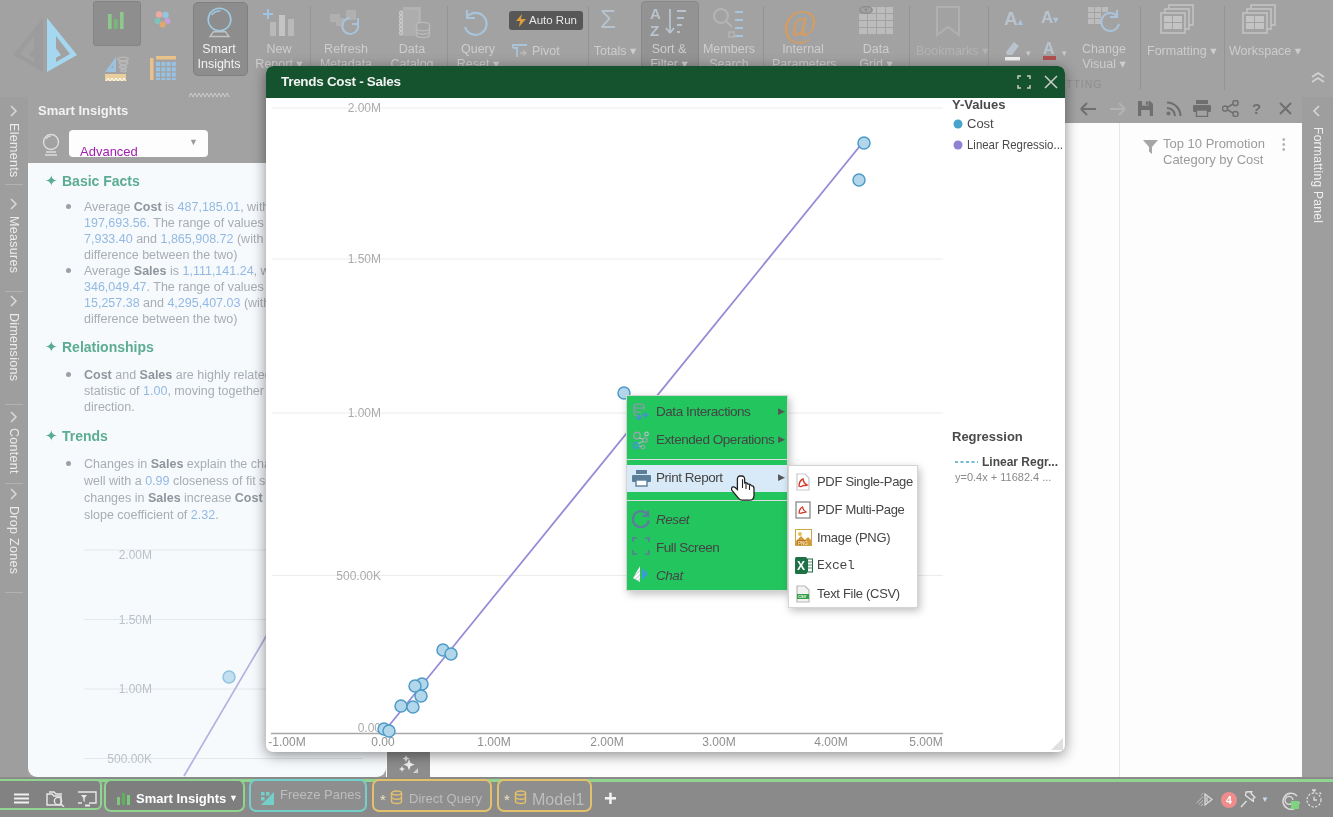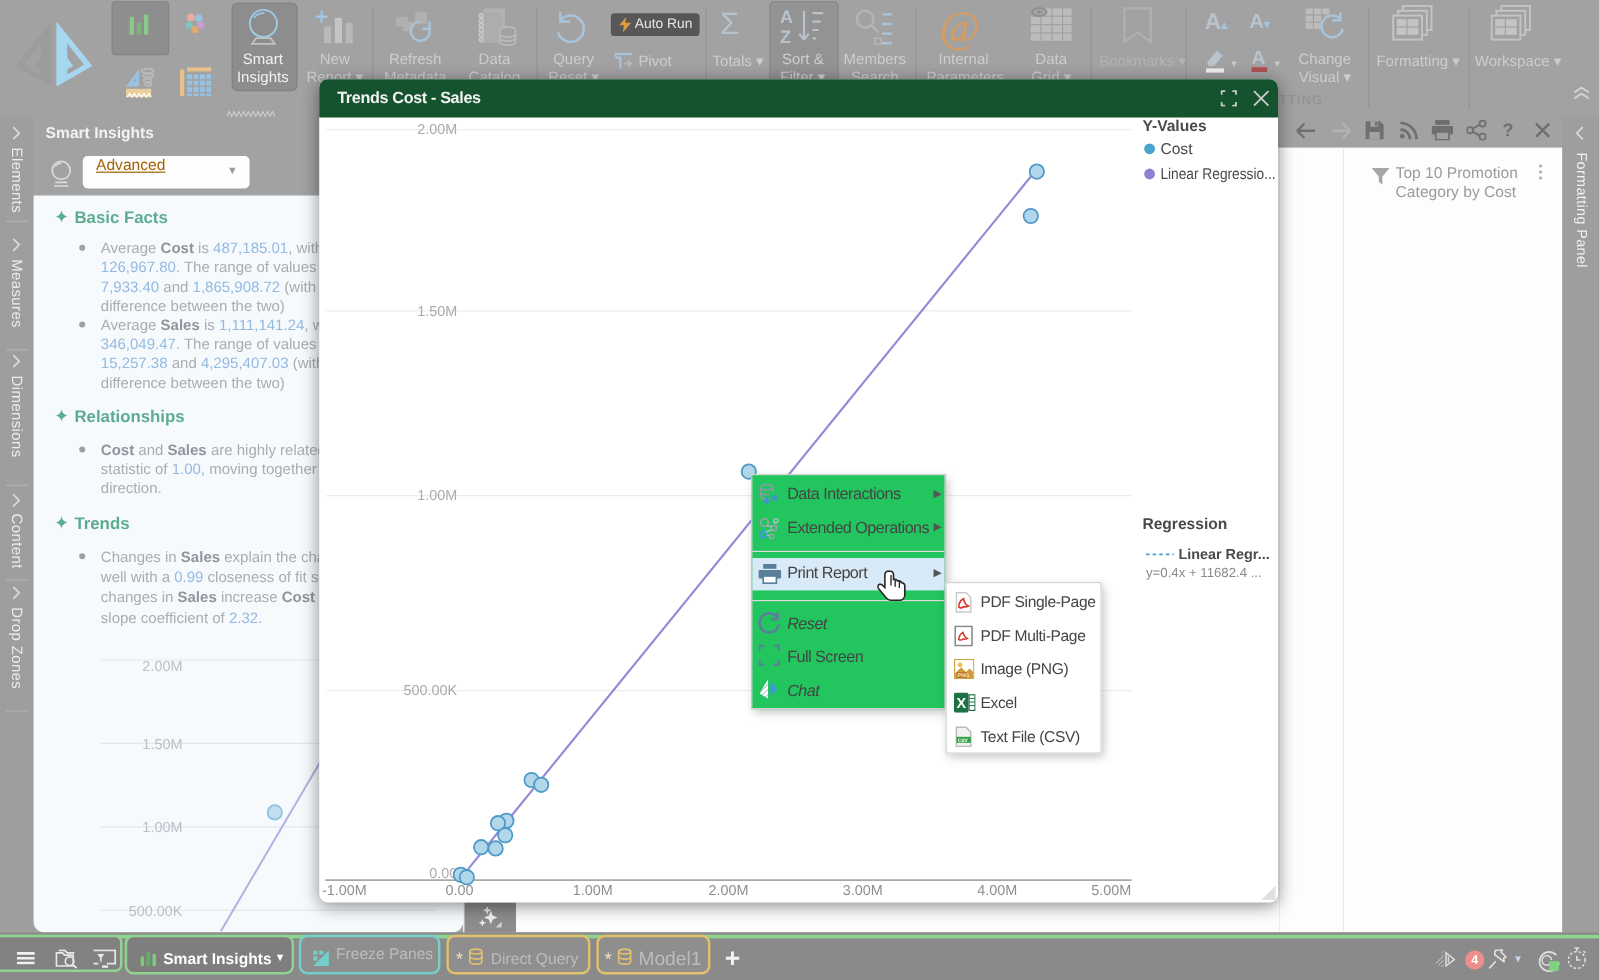--- a/index.html
+++ b/index.html
@@ -286,37 +286,37 @@
   <div class="hsep" style="top:495px;"></div>
 </div>
 
 <div class="ab" style="left:38px;top:103px;color:#f2f2f2;font-size:13px;font-weight:bold;">Smart Insights</div>
 <svg class="ab" style="left:42px;top:133px;" width="18" height="24" viewBox="0 0 18 24">
   <circle cx="9" cy="9" r="7.5" fill="none" stroke="#dcdcdc" stroke-width="1.4"></circle>
   <path d="M4,6 q2,-3 5,-3" fill="none" stroke="#dcdcdc" stroke-width="1.2"></path>
   <path d="M4,19 h10 M3,22 h12" stroke="#dcdcdc" stroke-width="1.3"></path>
 </svg>
 <div class="ab" style="left:69px;top:130px;width:139px;height:27px;background:#fdfdfd;border-radius:4px;">
-  <div class="ab" style="left:11px;top:0;color:#a16207;font-size:13px;text-decoration:underline;">Advanced</div>
+  <div class="ab" style="left:11px;top:14px;color:#a21caf;font-size:13px;">Advanced</div>
   <div class="ab" style="right:10px;top:7px;color:#9a9a9a;font-size:9px;">▼</div>
 </div>
 <div class="ab" id="leftpanel" style="left:28px;top:163px;width:358px;height:614px;background:#f7fafd;border-radius:0 0 9px 9px;overflow:hidden;">
   <style>
     .sec{position:absolute;left:34px;color:#5bac90;font-size:14px;font-weight:bold;}
     .spark{position:absolute;left:17px;color:#5bac90;font-size:15px;}
     .si{position:absolute;left:56px;color:#a7adb4;font-size:12.5px;line-height:16px;white-space:nowrap;}
     .si b{color:#8e959c;}
     .si .n{color:#93b9e2;}
     .bdot{position:absolute;left:38px;width:5px;height:5px;border-radius:50%;background:#9aa0a6;}
   </style>
   <div class="spark" style="top:9px;">✦</div>
       <div class="sec" style="top:10px;">Basic Facts</div>
   <div class="bdot" style="top:41px;"></div>
   <div class="si" style="top:36px;">Average <b>Cost</b> is <span class="n">487,185.01</span>, with a standard deviation of</div>
-  <div class="si" style="top:52px;"><span class="n">126,967.80</span>. The range of values for <b>Cost</b> lie between</div>
+  <div class="si" style="top:52px;"><span class="n">197,693.56</span>. The range of values for <b>Cost</b> lie between</div>
   <div class="si" style="top:68px;"><span class="n">7,933.40</span> and <span class="n">1,865,908.72</span> (with a <span class="n">235.2x</span> fold</div>
   <div class="si" style="top:84px;">difference between the two)</div>
   <div class="bdot" style="top:105px;"></div>
   <div class="si" style="top:100px;">Average <b>Sales</b> is <span class="n">1,111,141.24</span>, with a standard deviation</div>
   <div class="si" style="top:116px;"><span class="n">346,049.47</span>. The range of values for <b>Sales</b> lie between</div>
   <div class="si" style="top:132px;"><span class="n">15,257.38</span> and <span class="n">4,295,407.03</span> (with a <span class="n">281.5x</span> fold</div>
   <div class="si" style="top:148px;">difference between the two)</div>
   <div class="spark" style="top:175px;">✦</div>
       <div class="sec" style="top:176px;">Relationships</div>
   <div class="bdot" style="top:209px;"></div>
@@ -611,26 +611,26 @@
           <pattern id="hat" width="3" height="3" patternTransform="rotate(45)" patternUnits="userSpaceOnUse">
             <rect width="3" height="3" fill="#fff"></rect>
             <line x1="0" y1="0" x2="0" y2="3" stroke="#9ab2c2" stroke-width="1.3"></line>
           </pattern>
         </defs>
     <path d="M8,1 v16 L1,13 Z" fill="url(#hat)"></path>
     <path d="M10,3 L16,9 L10,15 Z" fill="#3e9ad6"></path>
   </svg>
 </div>
 
-<div class="ab" id="menu2" style="left:788px;top:465px;width:130px;height:143px;background:#ffffff;border:1px solid #d4d4d4;box-shadow:2px 3px 8px rgba(0,0,0,0.25);box-sizing:border-box;margin-top:20px;">
+<div class="ab" id="menu2" style="left:788px;top:465px;width:130px;height:143px;background:#ffffff;border:1px solid #d4d4d4;box-shadow:2px 3px 8px rgba(0,0,0,0.25);box-sizing:border-box;">
   <style>.m2{position:absolute;left:28px;color:#454545;font-size:13px;letter-spacing:-0.3px;white-space:nowrap;}</style>
   <div class="m2" style="top:8px;">PDF Single-Page</div>
   <div class="m2" style="top:36px;">PDF Multi-Page</div>
   <div class="m2" style="top:64px;">Image (PNG)</div>
-  <div class="m2" style="top:92px;">Excel</div>
+  <div class="m2" style="top:92px;font-family:Liberation Mono, monospace;">Excel</div>
   <div class="m2" style="top:120px;">Text File (CSV)</div>
   <svg class="ab" style="left:6px;top:7px;" width="16" height="18" viewBox="0 0 16 18">
     <path d="M2,1 h8 l4,4 v12 h-12 Z" fill="#fff" stroke="#c9c9c9" stroke-width="1.2"></path>
     <path d="M4,13 q0,-5 4,-7 q1,5 4,6 q-2,1 -4,0.5 q-2,2 -4,0.5 Z" fill="none" stroke="#d23b2a" stroke-width="1.4"></path>
   </svg>
   <svg class="ab" style="left:6px;top:35px;" width="16" height="18" viewBox="0 0 16 18">
     <rect x="1" y="1" width="14" height="16" fill="#fff" stroke="#8a8a8a" stroke-width="1.3"></rect>
     <path d="M4,12 q0,-4 3.5,-6 q1,4 3.5,5 q-2,1 -3.5,0.5 q-1.5,1.5 -3.5,0.5 Z" fill="none" stroke="#d23b2a" stroke-width="1.3"></path>
   </svg>
   <svg class="ab" style="left:6px;top:63px;" width="17" height="17" viewBox="0 0 17 17">

